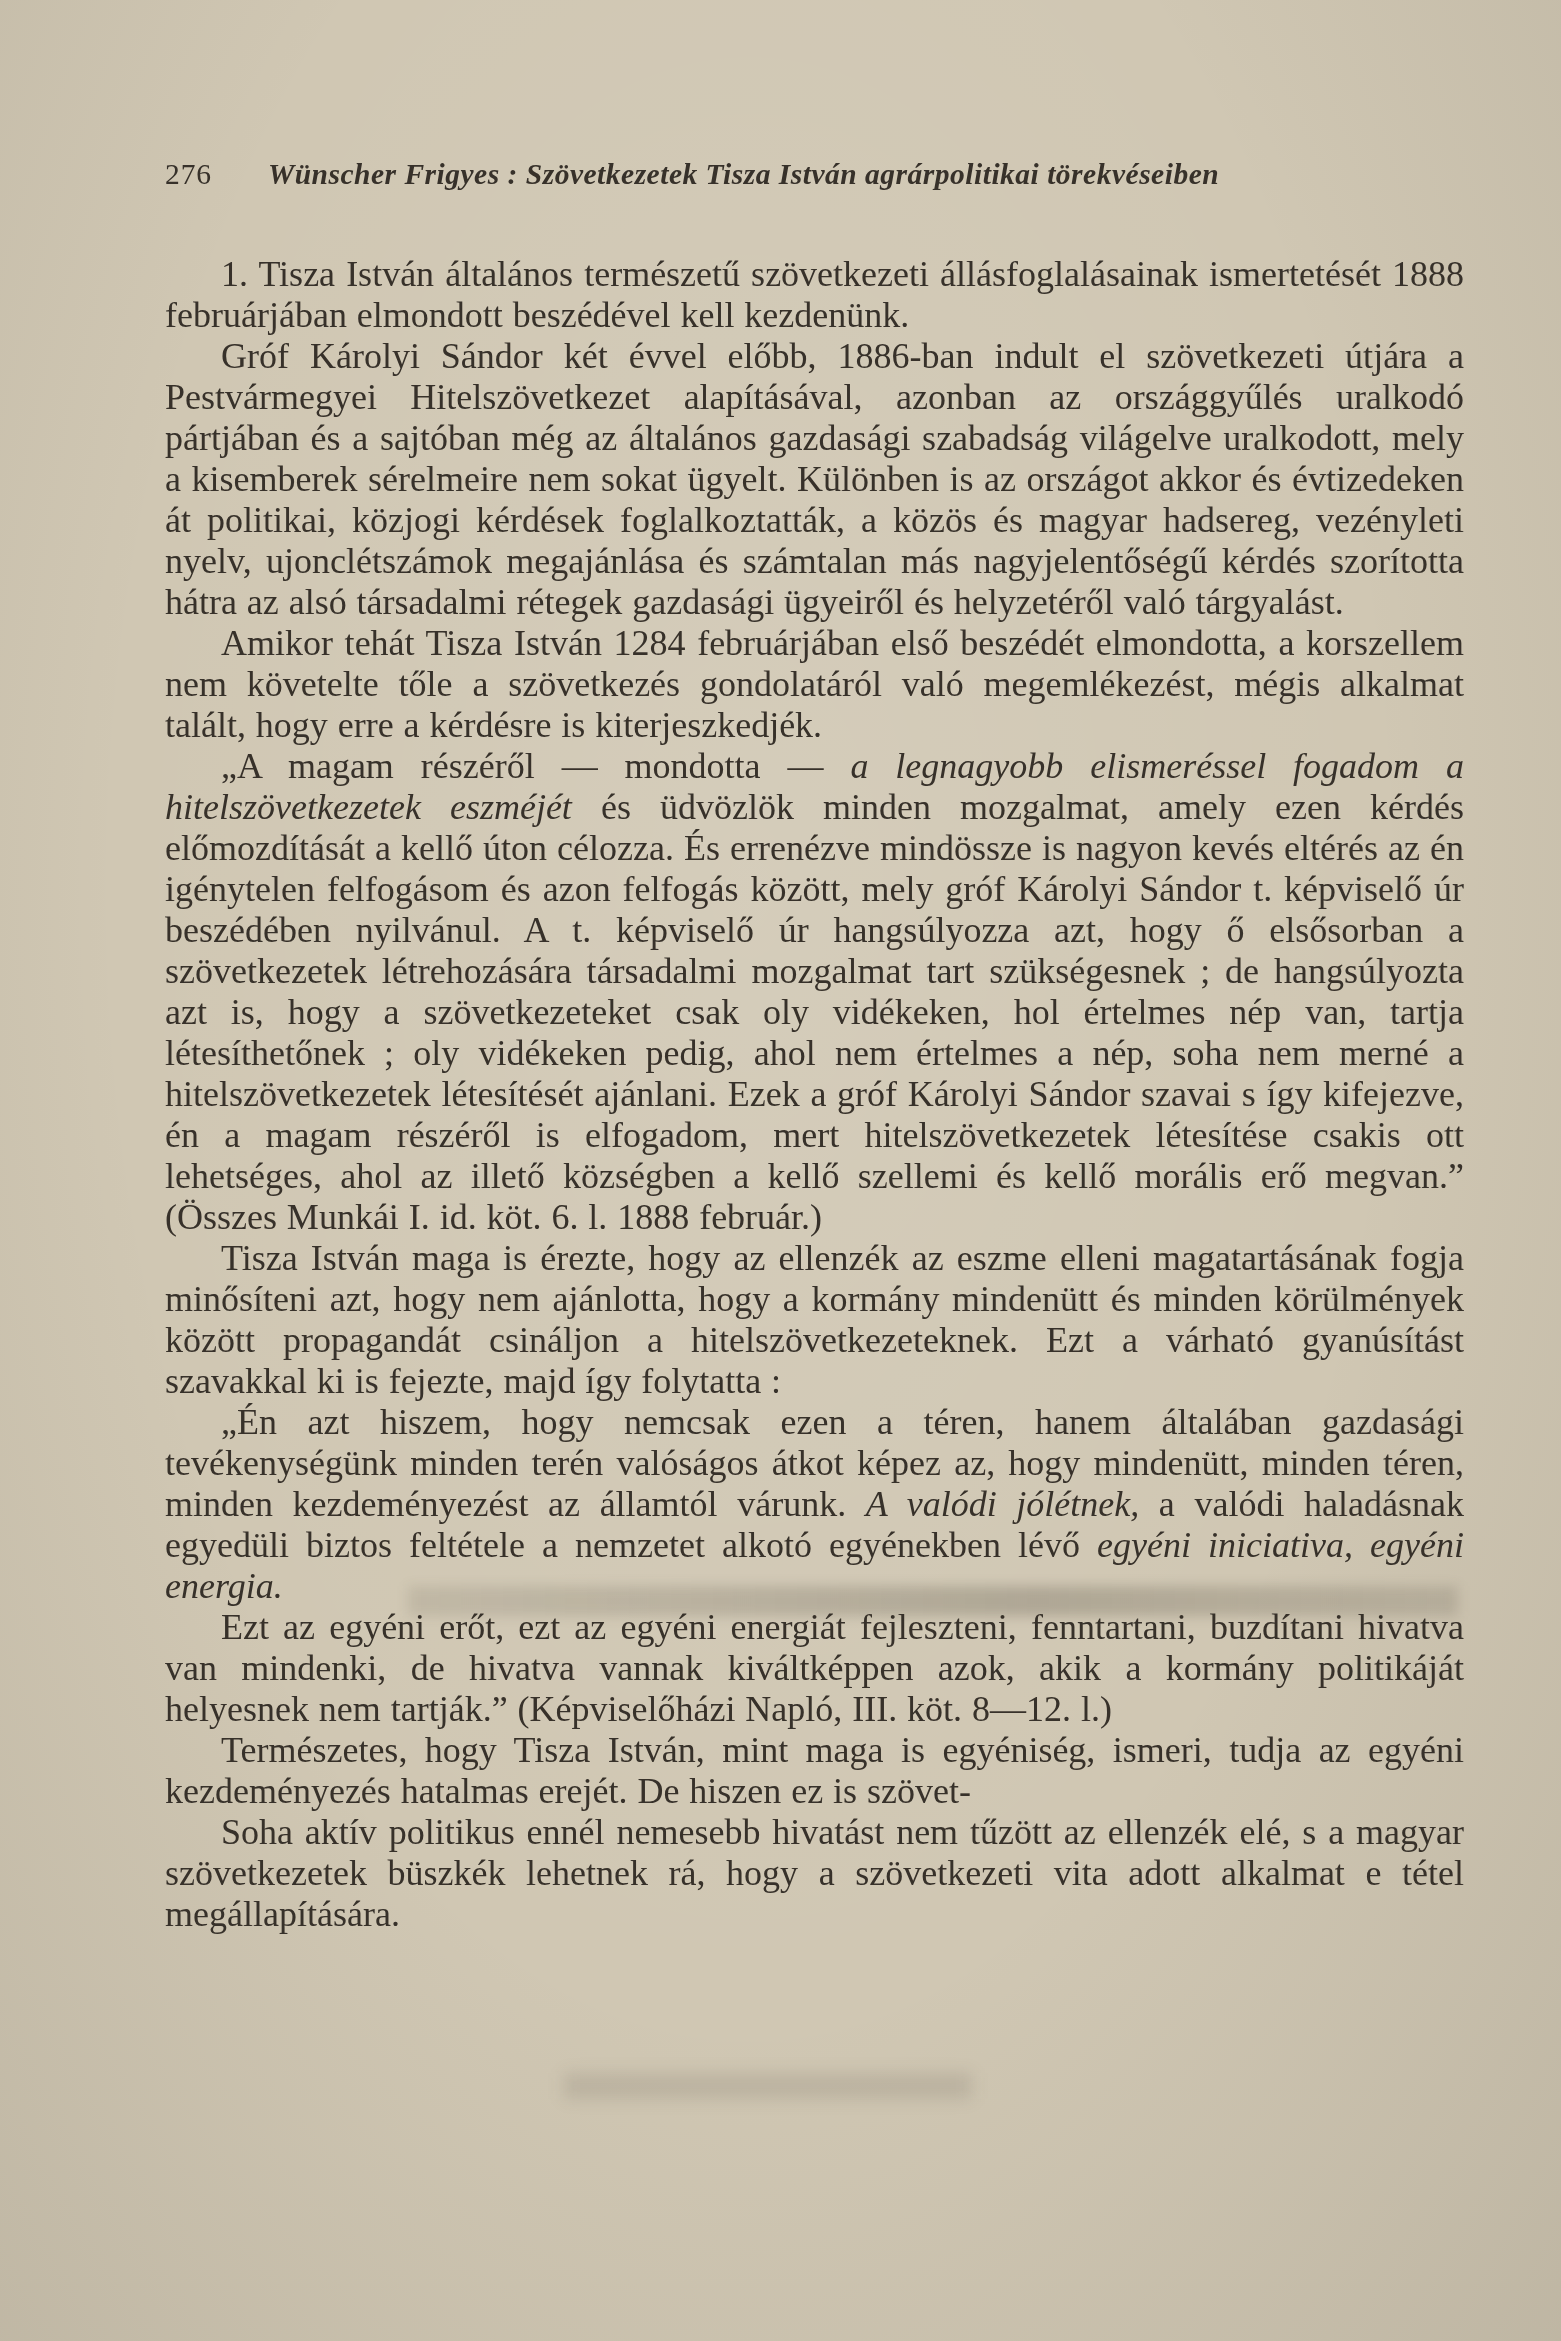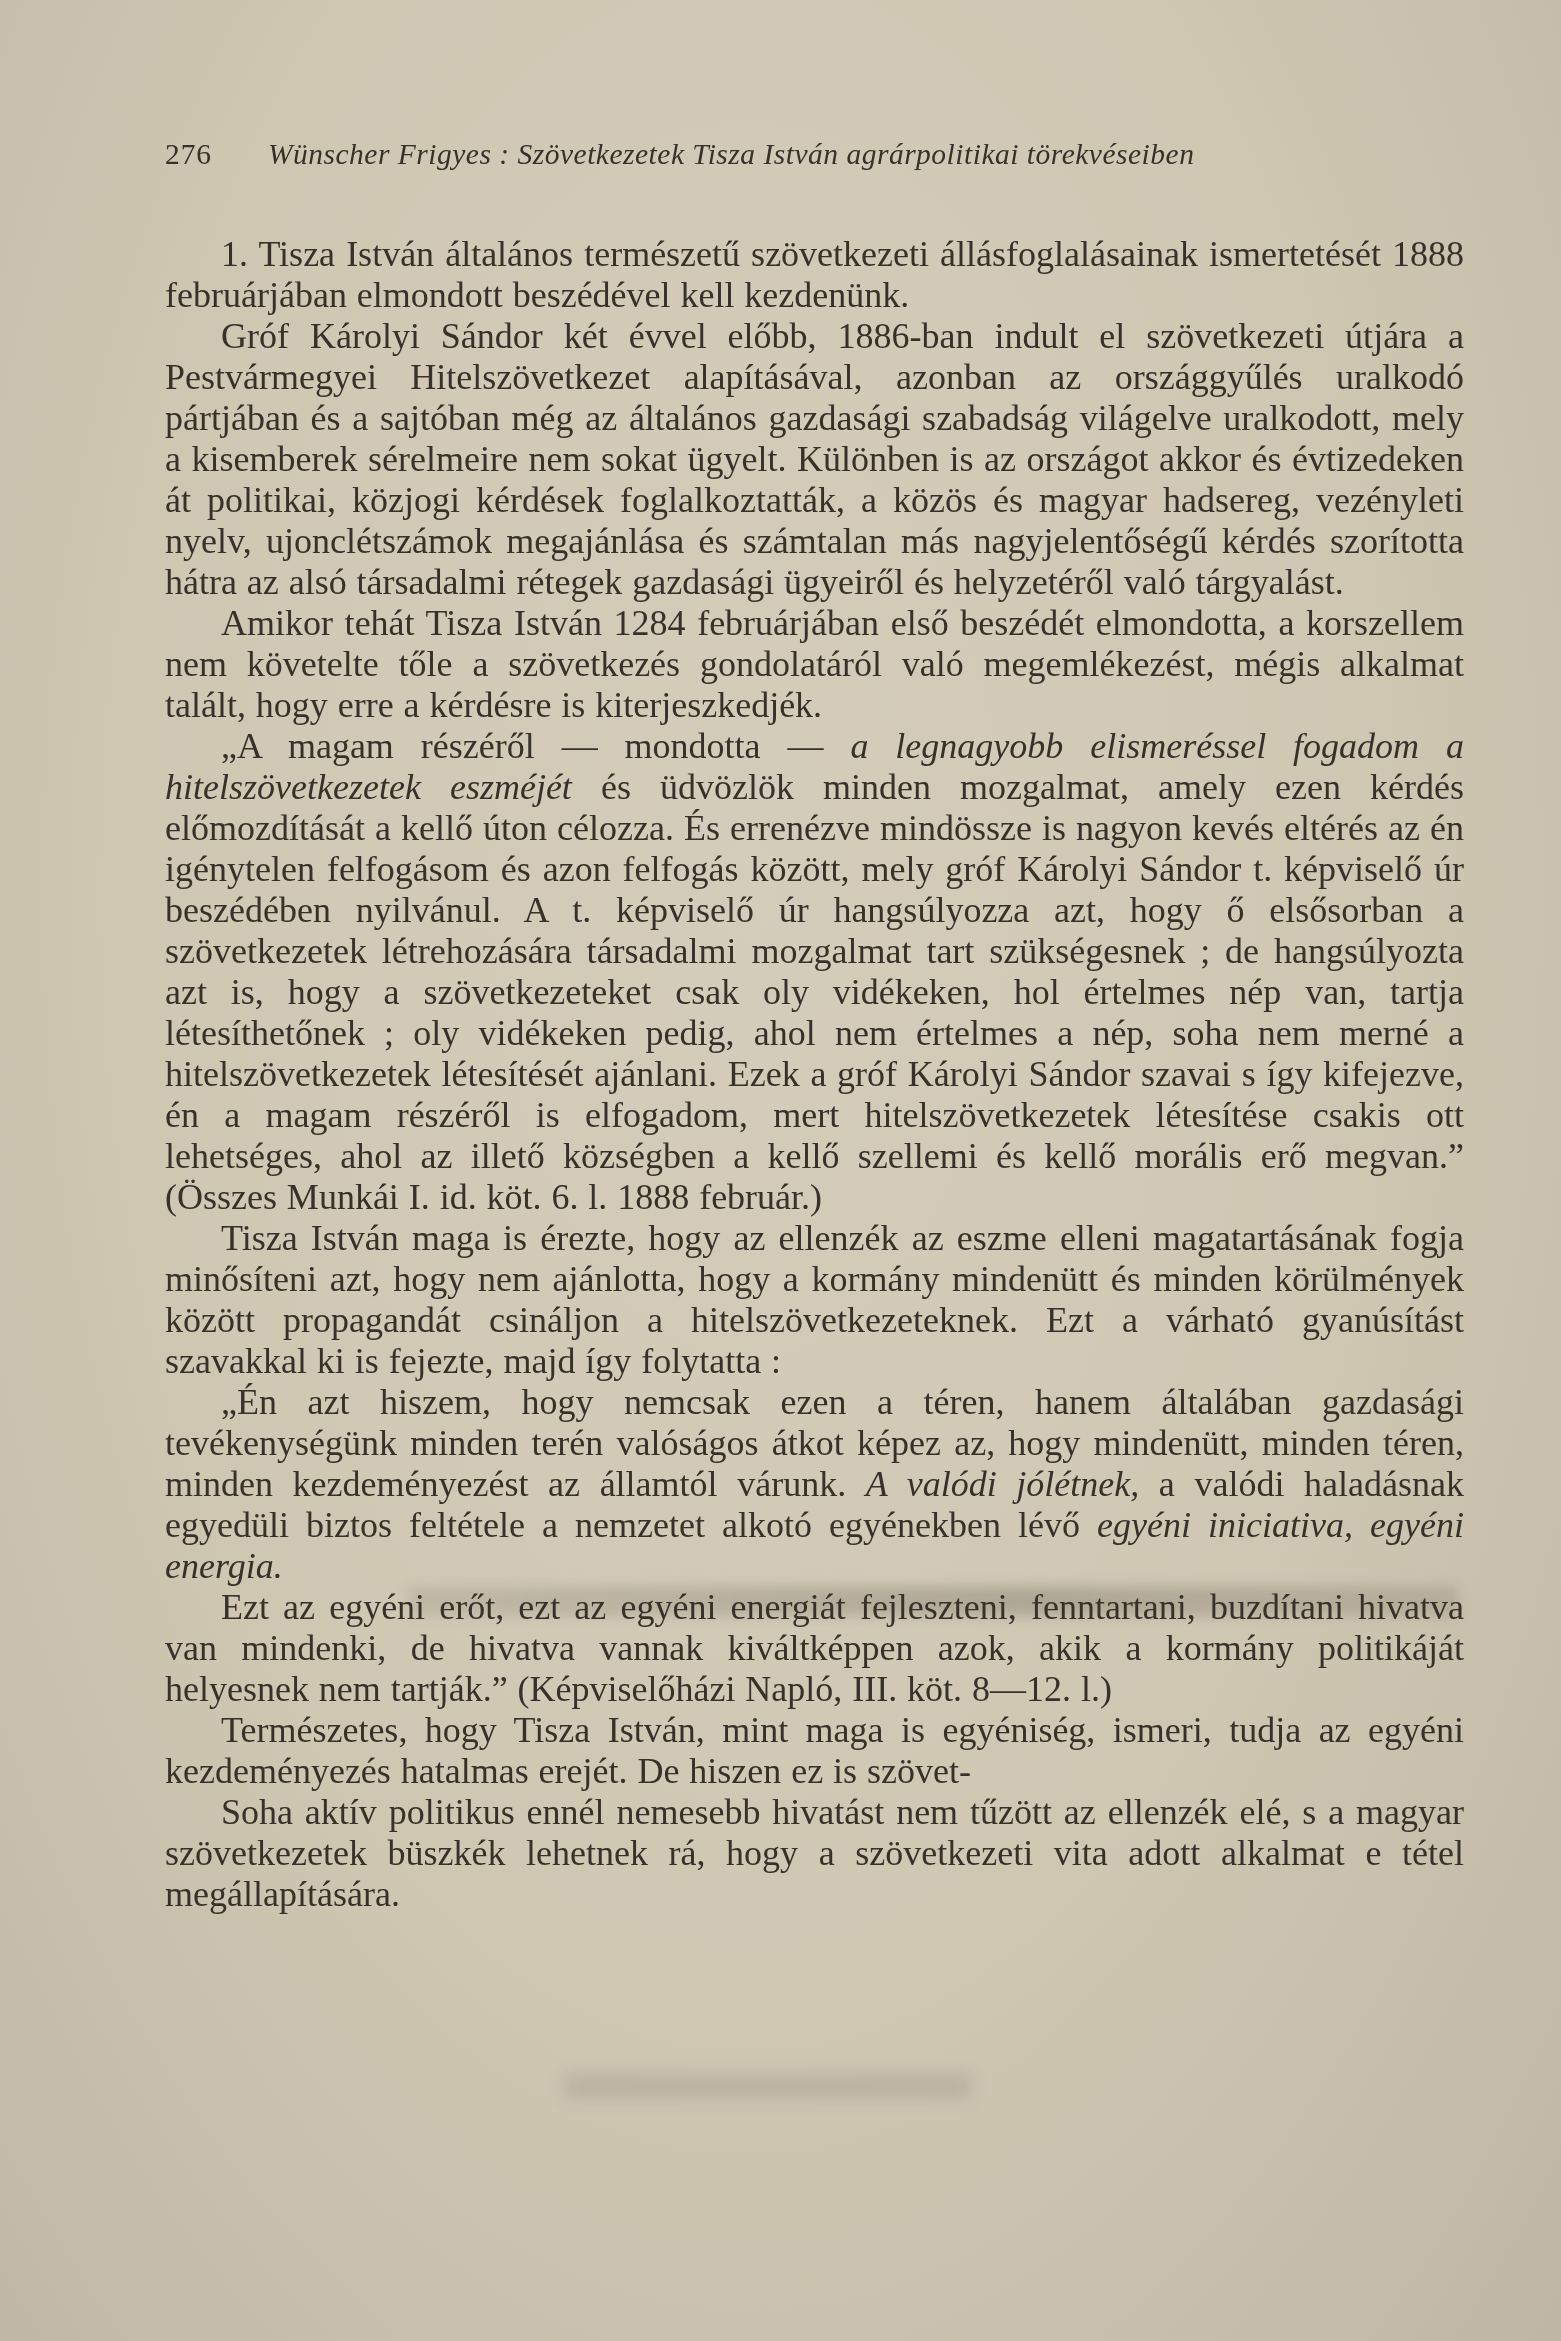--- a/index.html
+++ b/index.html
@@ -19,24 +19,26 @@
   .page-header {
     display: flex;
     align-items: baseline;
     font-size: 29.5px;
     line-height: 35px;
     margin-bottom: 62px;
   }
   .page-number {
     margin-right: 56px;
     letter-spacing: 0.9px;
+    margin-top: 20px;
   }
   .running-title {
     font-style: italic;
     letter-spacing: 0.5px;
+    font-weight: bold;
   }
   .para {
     font-size: 36px;
     line-height: 41px;
     text-align: justify;
     text-indent: 56px;
     hyphens: auto;
     -webkit-hyphens: auto;
     word-spacing: 0.9px;
   }

